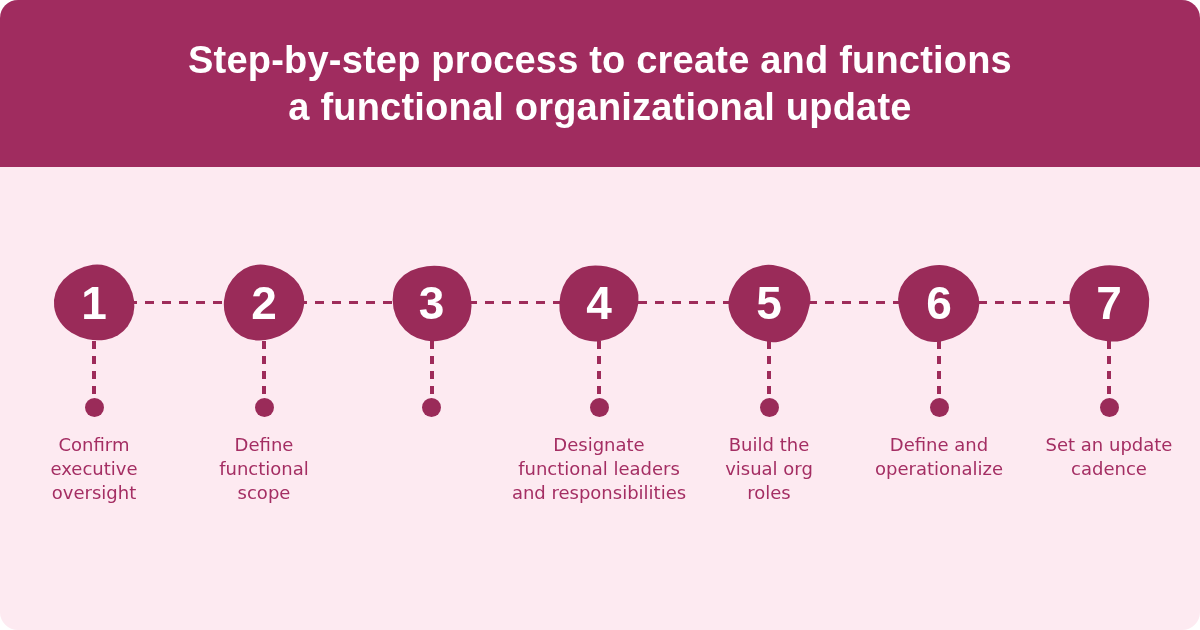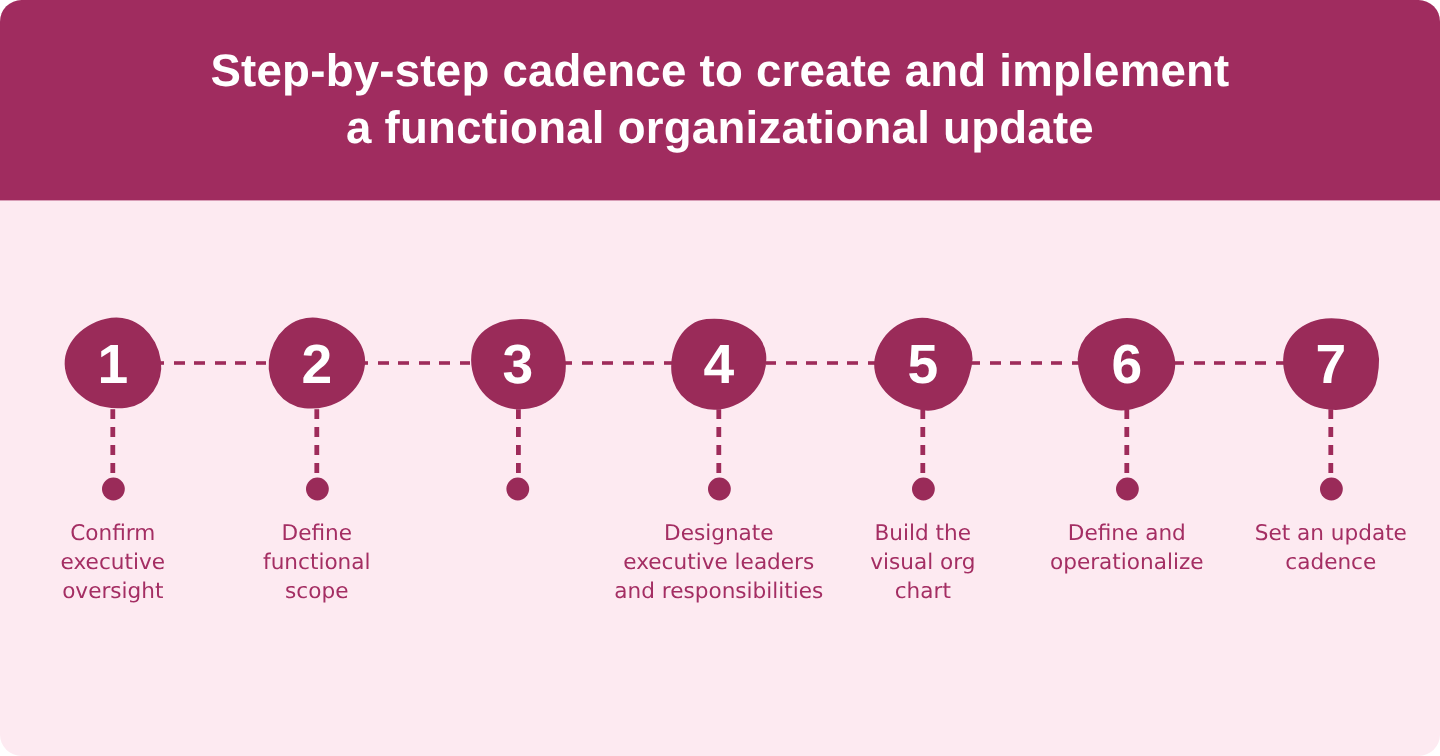--- a/index.html
+++ b/index.html
@@ -119,21 +119,21 @@
     width: 200px;
   }
 </style>
 </head>
 <body>
 
 <div class="card">
 
   <div class="header">
     <div class="title">
-      <div>Step-by-step cadence to create and implement</div>
+      <div>Step-by-step process to create and functions</div>
       <div>a functional organizational update</div>
     </div>
   </div>
 
   <div class="timeline">
     <div class="hline"></div>
 
     <div class="steps-row">
 
       <div class="step">
@@ -170,34 +170,34 @@
       </div>
 
       <div class="step">
         <div class="blob-wrap">
           <div class="blob"></div>
           <div class="num">4</div>
         </div>
         <div class="vline"></div>
         <div class="dot"></div>
         <div class="label">Designate
-executive leaders
+functional leaders
 and responsibilities</div>
       </div>
 
       <div class="step">
         <div class="blob-wrap">
           <div class="blob"></div>
           <div class="num">5</div>
         </div>
         <div class="vline"></div>
         <div class="dot"></div>
         <div class="label">Build the
 visual org
-chart</div>
+roles</div>
       </div>
 
       <div class="step">
         <div class="blob-wrap">
           <div class="blob"></div>
           <div class="num">6</div>
         </div>
         <div class="vline"></div>
         <div class="dot"></div>
         <div class="label">Define and

